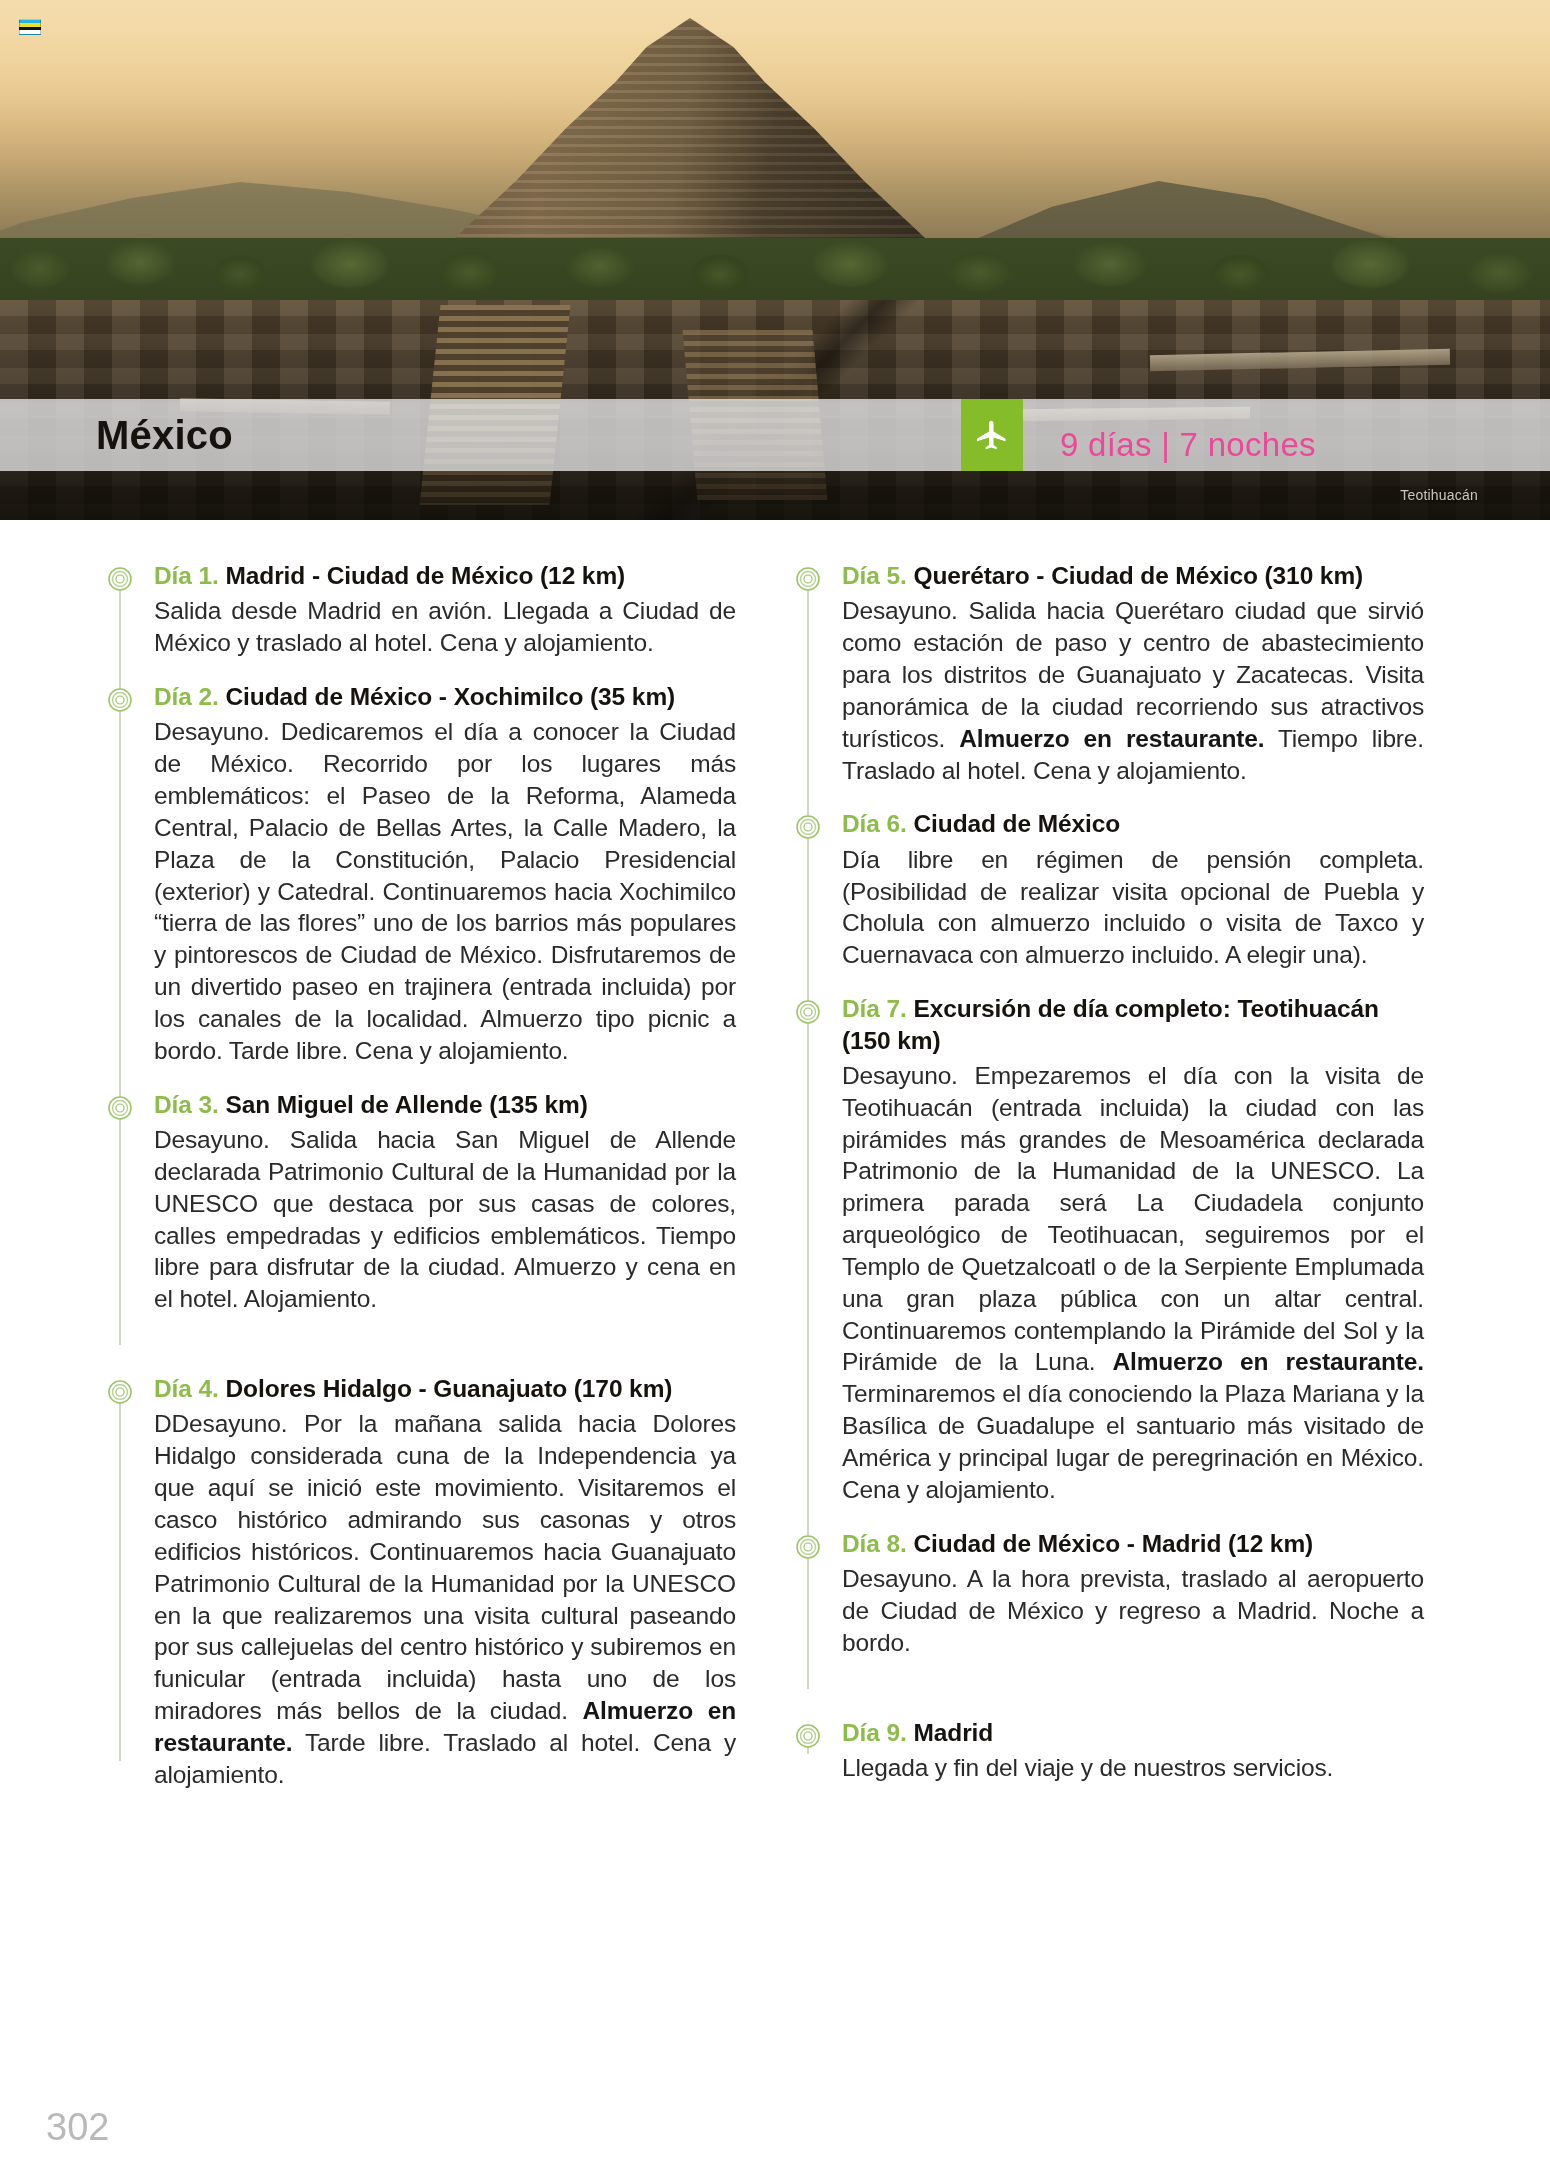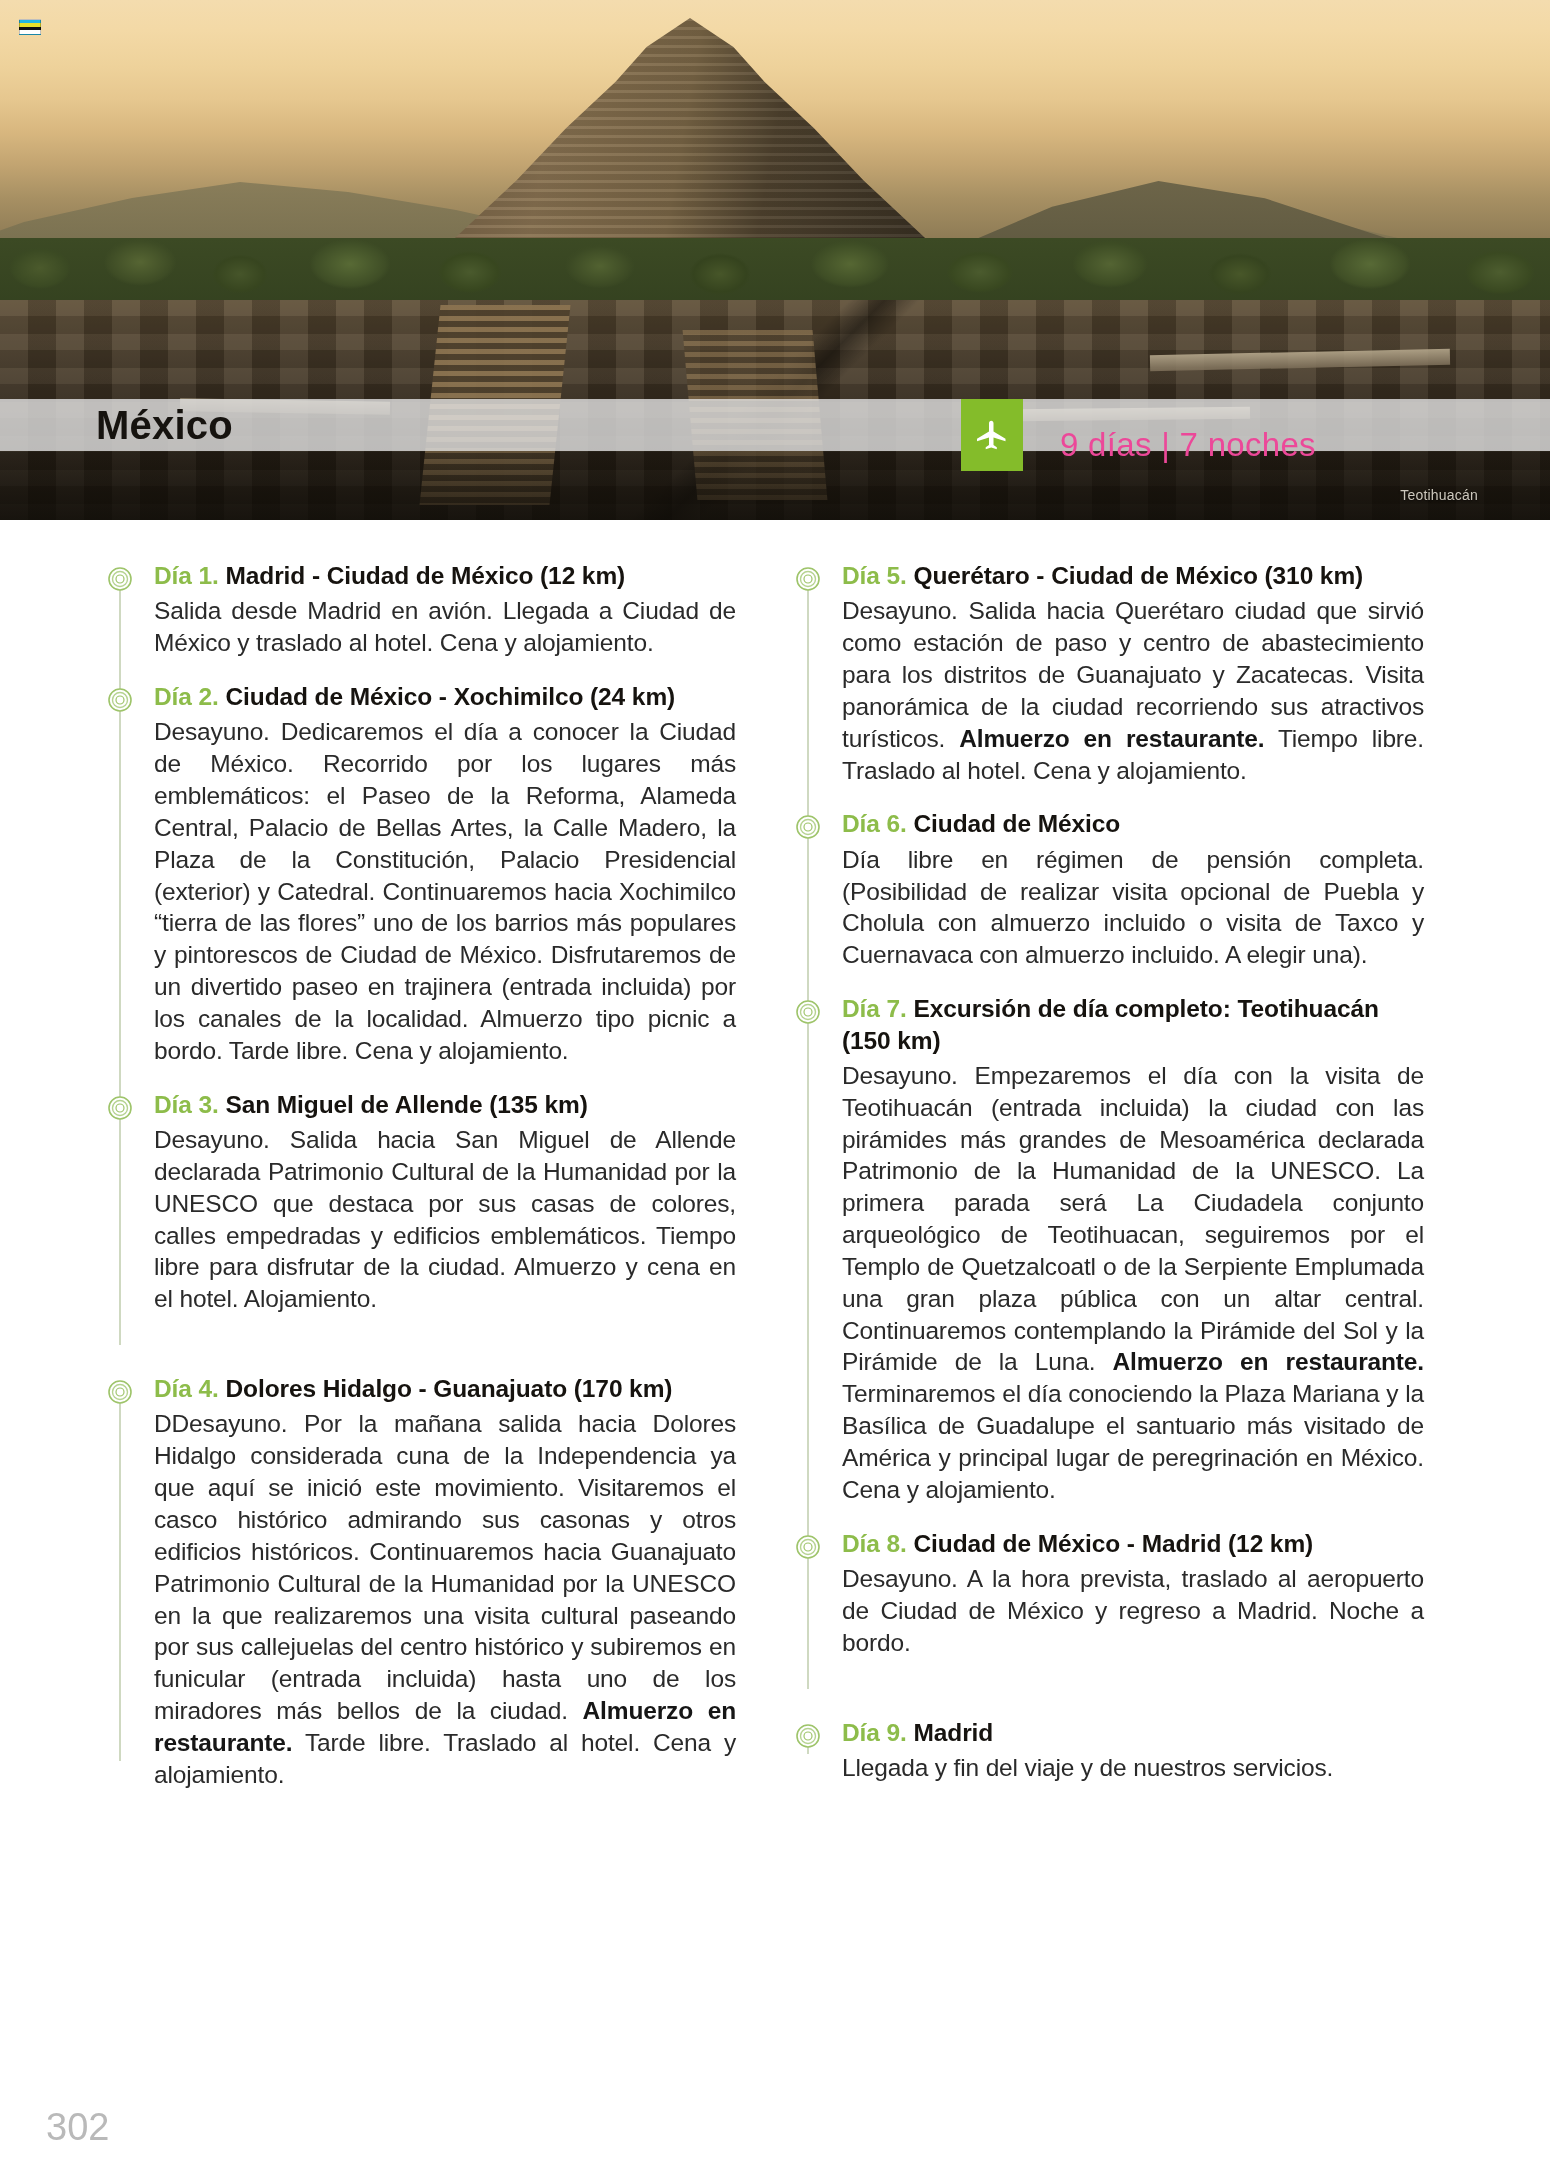--- a/index.html
+++ b/index.html
@@ -112,21 +112,21 @@
   .ledge.l1 { left:1150px; top:352px; width:300px; transform: rotate(-1.2deg); }
   .ledge.l2 { left:1000px; top:408px; width:250px; transform: rotate(-0.6deg); height:12px; }
   .ledge.l3 { left:180px; top:400px; width:210px; transform: rotate(1deg); height:13px; opacity:.7;}
   .hero-dark {
     position:absolute; left:0; top:420px; width:1550px; height:100px;
     background: linear-gradient(180deg, rgba(20,16,10,0) 0%, rgba(20,16,10,.55) 60%, rgba(16,13,8,.8) 100%);
   }
 
   
   .titlebar {
-    position:absolute; left:0; top:399px; width:1550px; height:52px;
+    position:absolute; left:0; top:399px; width:1550px; height:72px;
     background: rgba(226,226,226,.80);
     display:flex; align-items:center;
   }
   .title-text {
     margin-left: 96px;
     font-size: 40px;
     font-weight: bold;
     color:#16130f;
     letter-spacing:.2px;
   }
@@ -270,21 +270,21 @@
           <div class="day-body"><span>Salida desde Madrid en avión. Llegada a Ciudad de México y traslado al hotel. Cena y alojamiento.</span></div>
         </div>
         <div class="day">
           <div class="marker">
             <svg width="28" height="28" viewBox="0 0 28 28" aria-hidden="true">
               <circle cx="14" cy="14" r="11" fill="none" stroke="#9ec46a" stroke-width="1.6"></circle>
               <circle cx="14" cy="14" r="7.5" fill="none" stroke="#b6d391" stroke-width="1.4"></circle>
               <circle cx="14" cy="14" r="4" fill="#ffffff" stroke="#9ec46a" stroke-width="1.2"></circle>
             </svg>
           </div>
-          <div class="day-head"><span class="day-num">Día 2.</span><span> Ciudad de México - Xochimilco (24 km)</span></div>
+          <div class="day-head"><span class="day-num">Día 2.</span><span> Ciudad de México - Xochimilco (35 km)</span></div>
           <div class="day-body"><span>Desayuno. Dedicaremos el día a conocer la Ciudad de México. Recorrido por los lugares más emblemáticos: el Paseo de la Reforma, Alameda Central, Palacio de Bellas Artes, la Calle Madero, la Plaza de la Constitución, Palacio Presidencial (exterior) y Catedral. Continuaremos hacia Xochimilco “tierra de las flores” uno de los barrios más populares y pintorescos de Ciudad de México. Disfrutaremos de un divertido paseo en trajinera (entrada incluida) por los canales de la localidad. Almuerzo tipo picnic a bordo. Tarde libre. Cena y alojamiento.</span></div>
         </div>
         <div class="day">
           <div class="marker">
             <svg width="28" height="28" viewBox="0 0 28 28" aria-hidden="true">
               <circle cx="14" cy="14" r="11" fill="none" stroke="#9ec46a" stroke-width="1.6"></circle>
               <circle cx="14" cy="14" r="7.5" fill="none" stroke="#b6d391" stroke-width="1.4"></circle>
               <circle cx="14" cy="14" r="4" fill="#ffffff" stroke="#9ec46a" stroke-width="1.2"></circle>
             </svg>
           </div>

